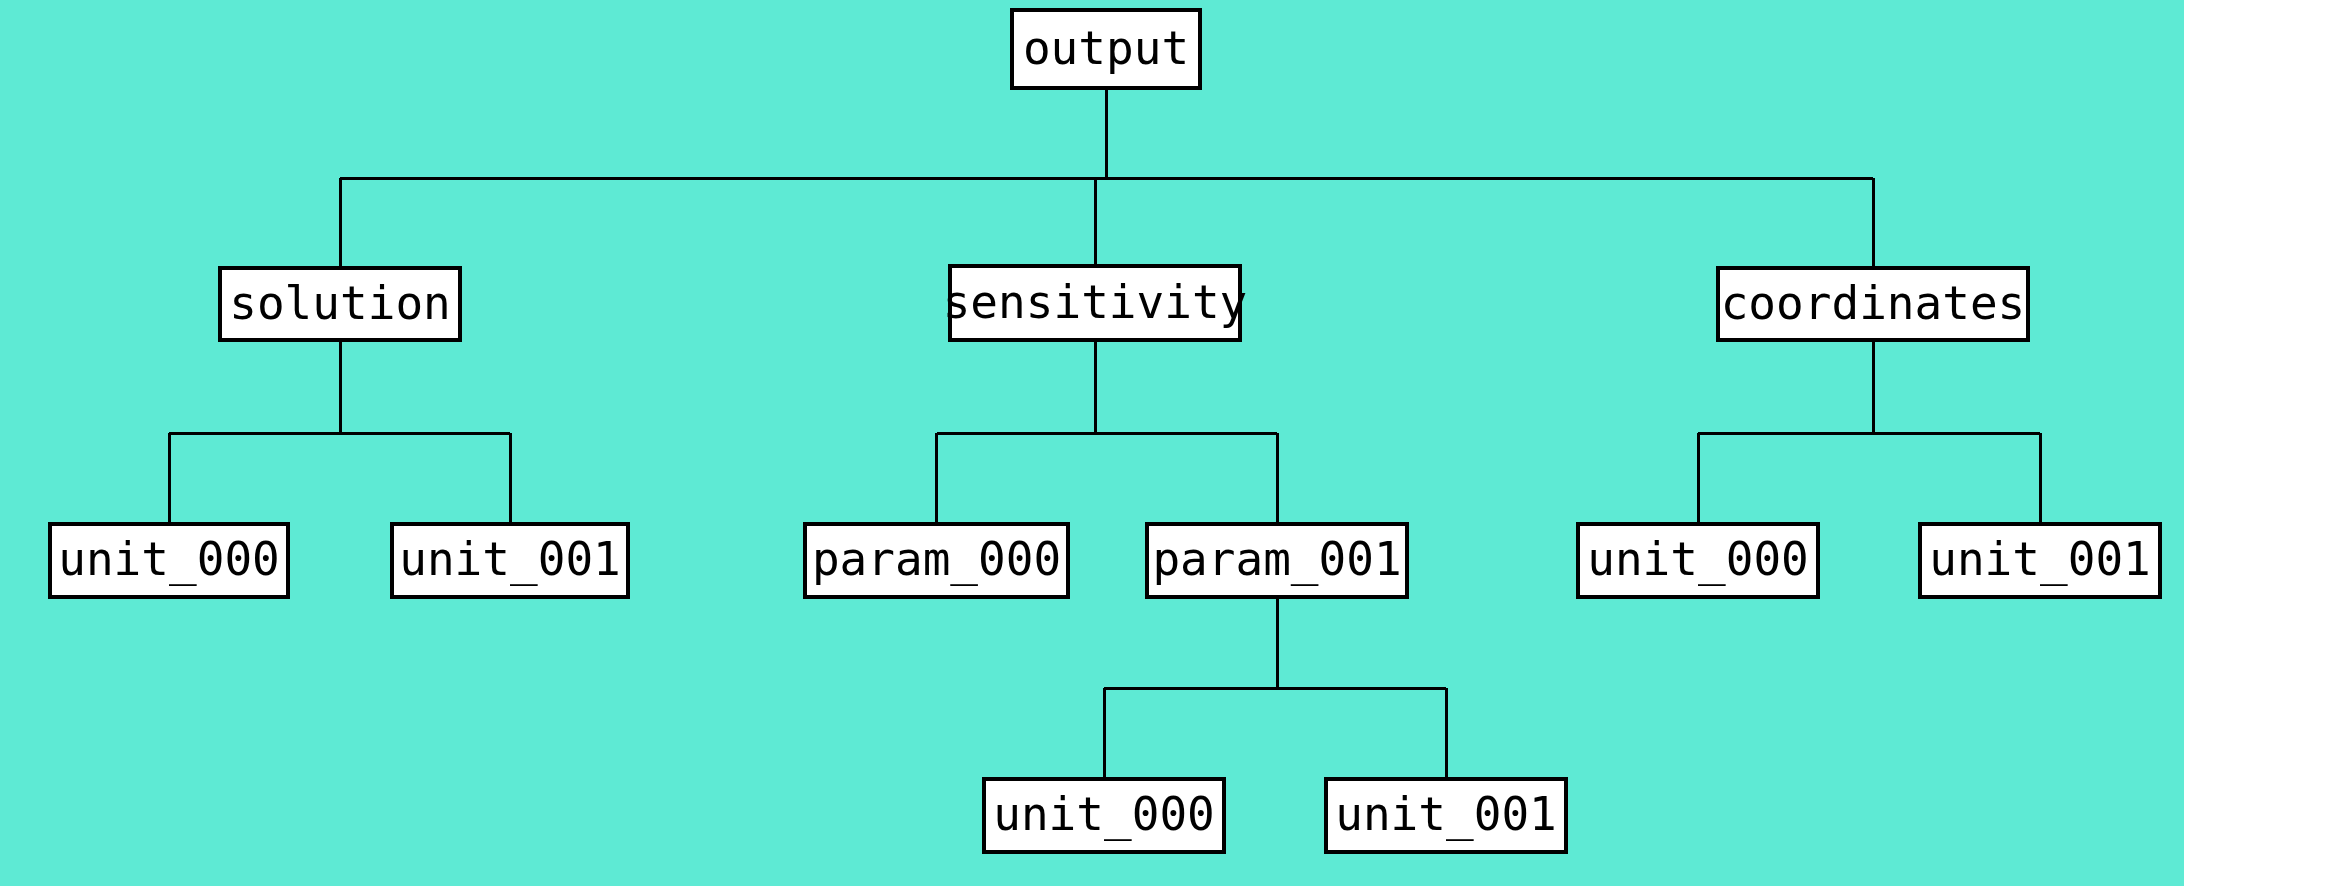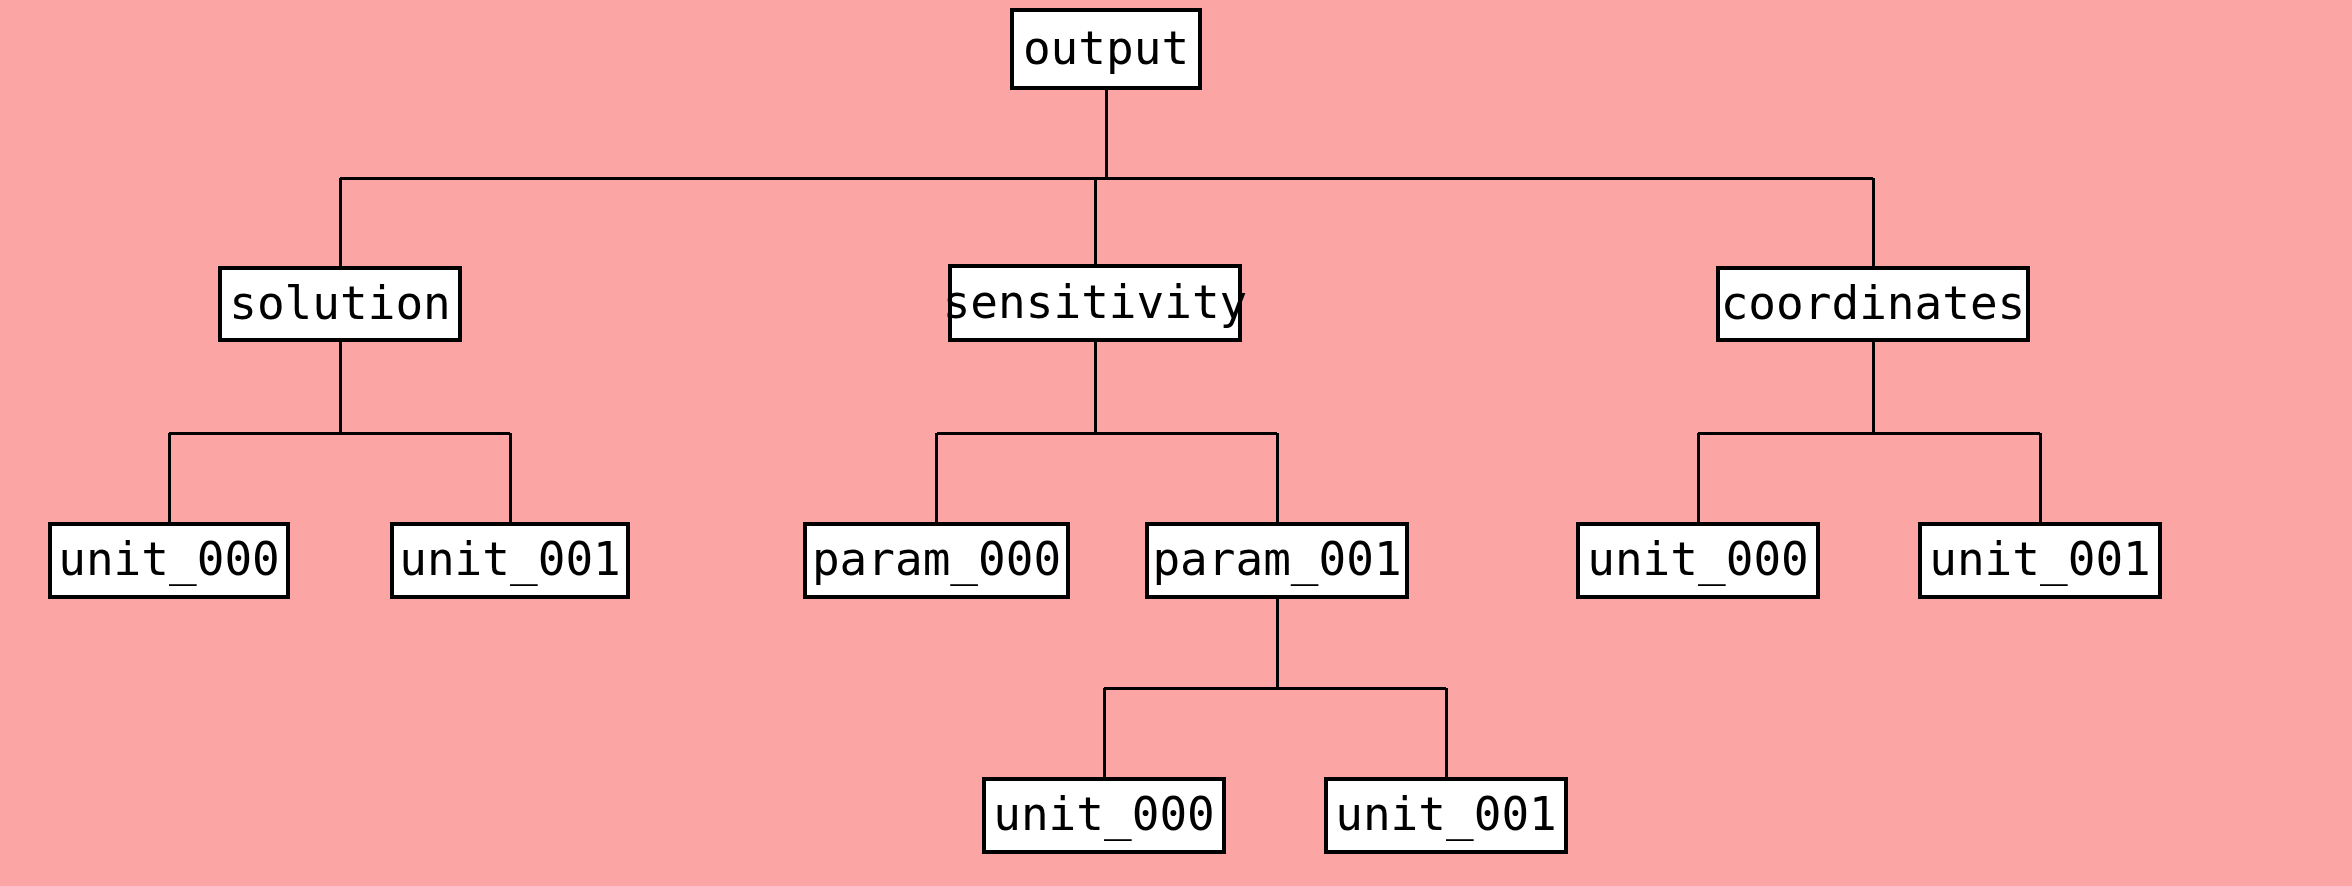--- a/index.html
+++ b/index.html
@@ -9,23 +9,23 @@
     background: #ffffff;
   }
   body {
     width: 2352px;
     height: 886px;
     overflow: hidden;
     font-family: "DejaVu Sans Mono", "Liberation Mono", monospace;
   }
   #diagram-root {
     position: relative;
-    width: 2352px;
+    width: 2184px;
     height: 886px;
-    background: #fca5a5;
+    background: #5eead4;
   }
   svg#tree-svg {
     position: absolute;
     left: 0;
     top: 0;
     width: 2352px;
     height: 886px;
     display: block;
   }
   .edge-line {

